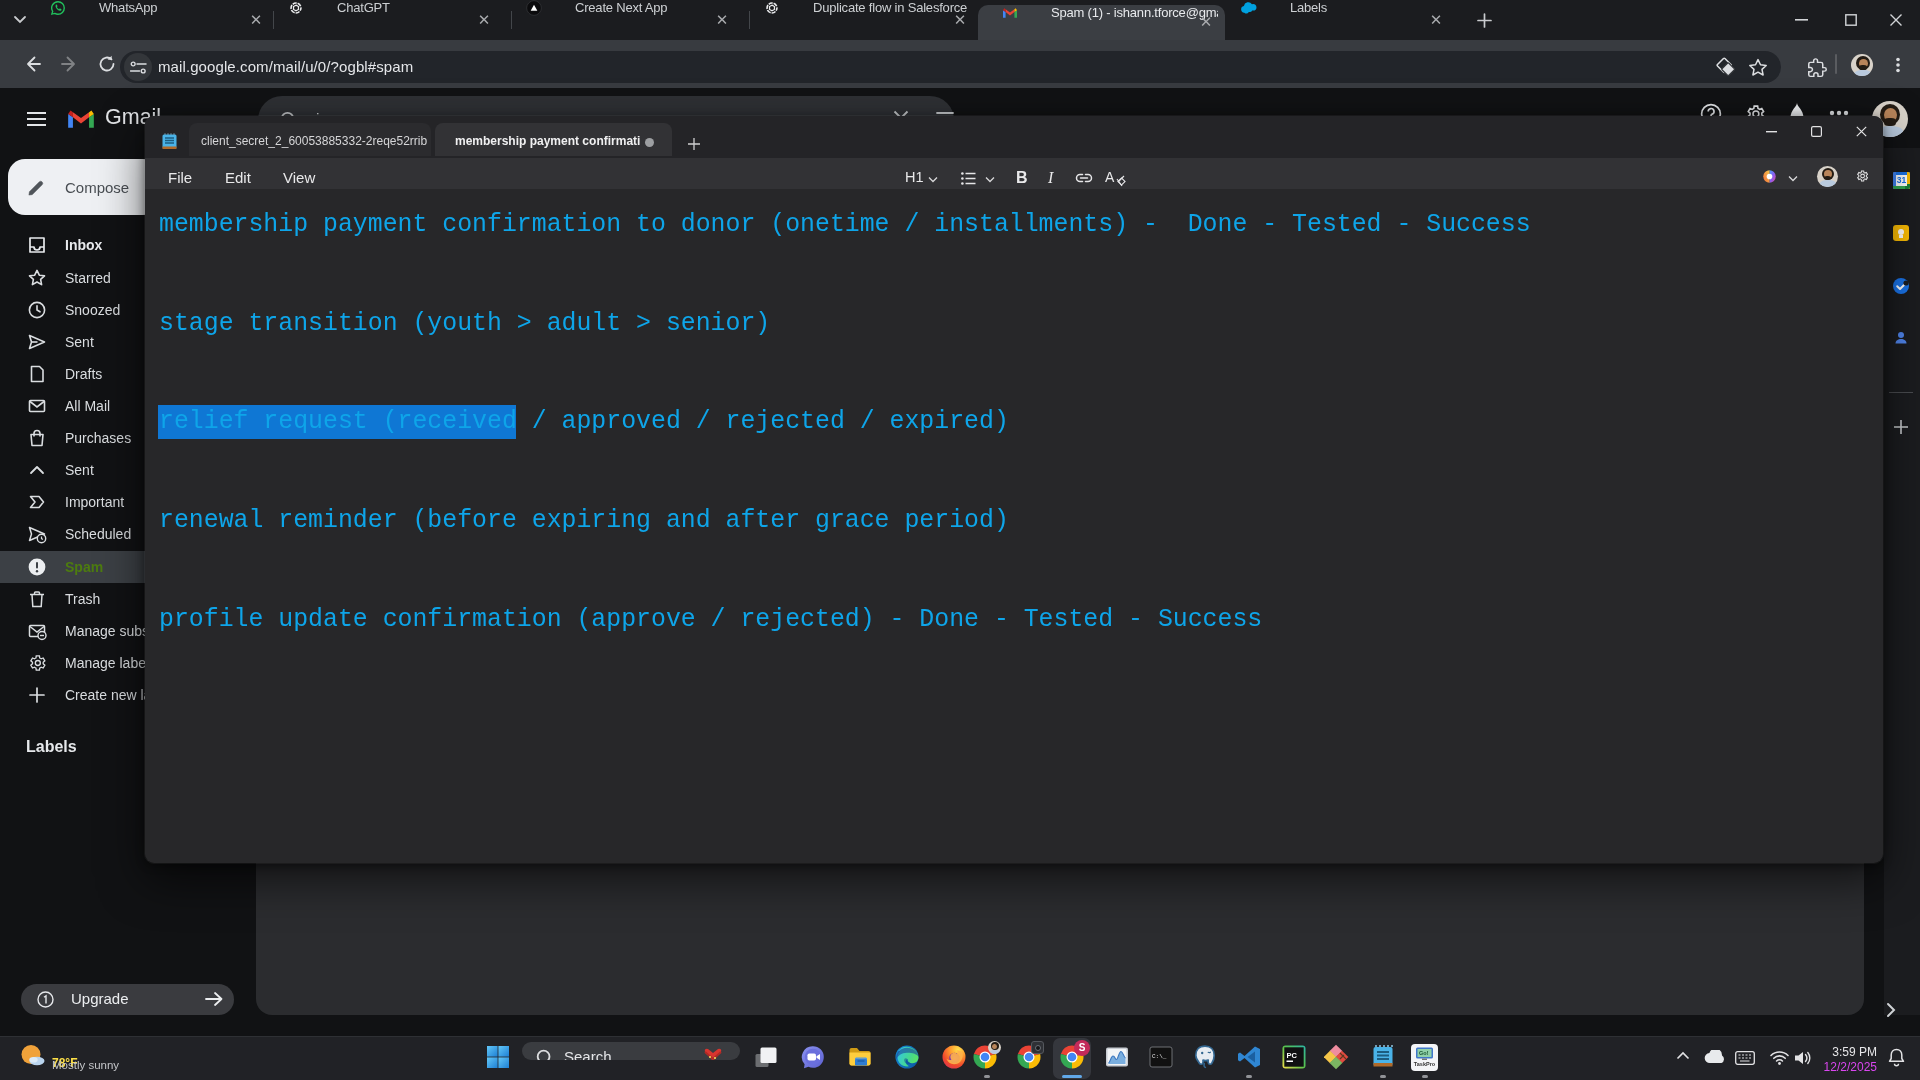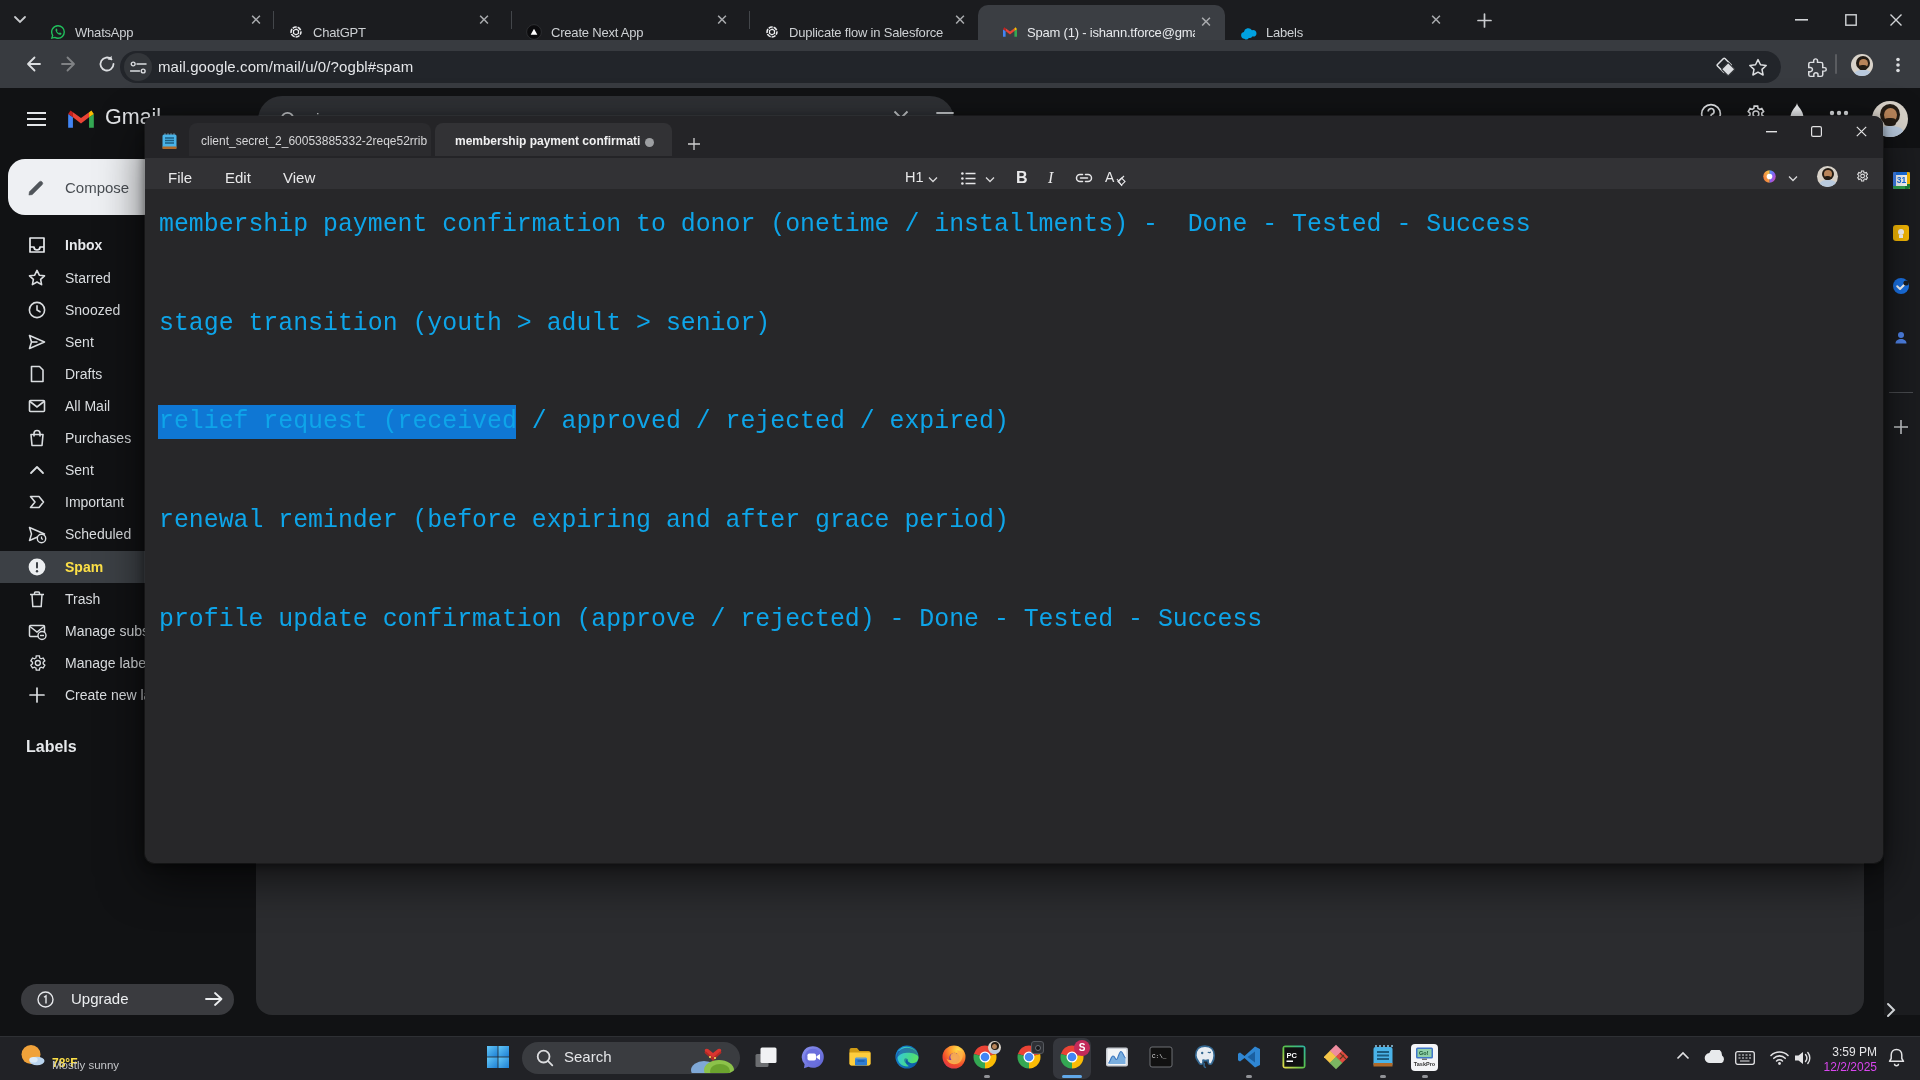--- a/index.html
+++ b/index.html
@@ -3,21 +3,21 @@
 <meta charset="utf-8">
 <style>
   * { margin:0; padding:0; box-sizing:border-box; }
   html,body { width:1920px; height:1080px; overflow:hidden; background:#0a0a0c; }
   body { font-family:"Liberation Sans", sans-serif; position:relative; }
   .abs { position:absolute; }
   svg { display:block; }
 
   
   #tabstrip { left:0; top:0; width:1920px; height:40px; background:#1b1c1f; }
-  .tab { position:absolute; top:0; height:40px; display:flex; align-items:flex-end; color:#cdd0d3; font-size:13px; }
+  .tab { position:absolute; top:0; height:40px; display:flex; align-items:flex-start; color:#cdd0d3; font-size:13px;gap:24px; }
   .tab .ticon { width:16px; height:16px; margin-right:9px; flex:0 0 auto; }
   .tab .ttitle { white-space:nowrap; overflow:hidden; letter-spacing:-0.2px; }
   .tab .tclose { position:absolute; right:8px; top:12px; width:16px; height:16px; color:#a9abae; font-size:15px; line-height:15px; text-align:center; }
   .tabsep { position:absolute; top:11px; width:1px; height:18px; background:#43464a; }
   #activetab { position:absolute; left:978px; top:5px; width:247px; height:35px; background:#3b3e43; border-radius:10px 10px 0 0; }
 
   
   #toolbar { left:0; top:40px; width:1920px; height:48px; background:#383b40; }
   #omnibox { position:absolute; left:120px; top:11px; width:1661px; height:32px; border-radius:16px; background:#22252a; }
   #siteinfo { position:absolute; left:124px; top:13px; width:28px; height:28px; border-radius:50%; background:#33363a; }
@@ -306,21 +306,21 @@
     <div class="glabel">Important</div>
   </div>
   <div class="gmenurow" style="left:0;top:430px;width:250px;">
     <svg class="gicon" viewBox="0 0 20 20">
         <path d="M2.5 3.5 17.5 10 2.5 16.5 4.5 10z" fill="none" stroke="#dadde0" stroke-width="1.5" stroke-linejoin="round"></path>
         <circle cx="14.5" cy="14.5" r="4.2" fill="#131417" stroke="#dadde0" stroke-width="1.4"></circle>
         <path d="M14.5 12.6v2l1.4.9" fill="none" stroke="#dadde0" stroke-width="1.2"></path>
       </svg>
     <div class="glabel">Scheduled</div>
   </div>
-  <div class="gmenurow" style="left:0;top:463px;width:250px;font-weight:bold;color:#fde047;padding-left:12px;">
+  <div class="gmenurow" style="left:0;top:463px;width:250px;font-weight:bold;color:#4d7c0f;padding-left:12px;">
     <svg class="gicon" viewBox="0 0 20 20">
         <circle cx="10" cy="10" r="8.4" fill="#eceef0"></circle>
         <rect x="9" y="5" width="2" height="6.5" rx="1" fill="#3c4045"></rect>
         <circle cx="10" cy="14.2" r="1.2" fill="#3c4045"></circle>
       </svg>
     <div class="glabel">Spam</div>
   </div>
   <div class="gmenurow" style="left:0;top:495px;width:250px;">
     <svg class="gicon" viewBox="0 0 20 20">
         <path d="M5 5.5h10l-.8 12H5.8z M3 5.5h14 M7.5 5.5V4a1 1 0 0 1 1-1h3a1 1 0 0 1 1 1v1.5" fill="none" stroke="#dadde0" stroke-width="1.5"></path>
@@ -523,21 +523,21 @@
         </linearGradient>
       </defs>
       <g fill="url(#wst)">
         <rect x="1" y="1" width="10.6" height="10.6"></rect>
         <rect x="12.4" y="1" width="10.6" height="10.6"></rect>
         <rect x="1" y="12.4" width="10.6" height="10.6"></rect>
         <rect x="12.4" y="12.4" width="10.6" height="10.6"></rect>
       </g>
     </svg>
 
-  <div class="abs" style="left:522px;top:5px;width:218px;height:32px;border-radius:16px;background:#3a3c40;overflow:hidden;">
+  <div class="abs" style="left:522px;top:5px;width:218px;height:18px;border-radius:16px;background:#3a3c40;overflow:hidden;">
     <svg class="abs" style="left:14px;top:7px;" width="18" height="18" viewBox="0 0 18 18">
         <circle cx="7.6" cy="7.6" r="5.9" fill="none" stroke="#dddee0" stroke-width="1.8"></circle>
         <path d="M12.1 12.1l4.2 4.2" stroke="#dddee0" stroke-width="1.8" stroke-linecap="round"></path>
       </svg>
     <div class="abs" style="left:42px;top:6px;font-size:15px;color:#e5e6e8;">Search</div>
     <svg class="abs" style="left:168px;top:3px;" width="46" height="28" viewBox="0 0 46 28">
         <ellipse cx="14" cy="25" rx="13" ry="9" fill="#7fa8d6"></ellipse>
         <ellipse cx="29" cy="25" rx="15" ry="10" fill="#8cc24a"></ellipse>
         <ellipse cx="30" cy="26" rx="10" ry="7" fill="#6ba32e"></ellipse>
         <path d="M23 16 L15 7 Q14 3 18 4 L23 8 L28 4 Q32 3 31 7 Z" fill="#d8352f"></path>

